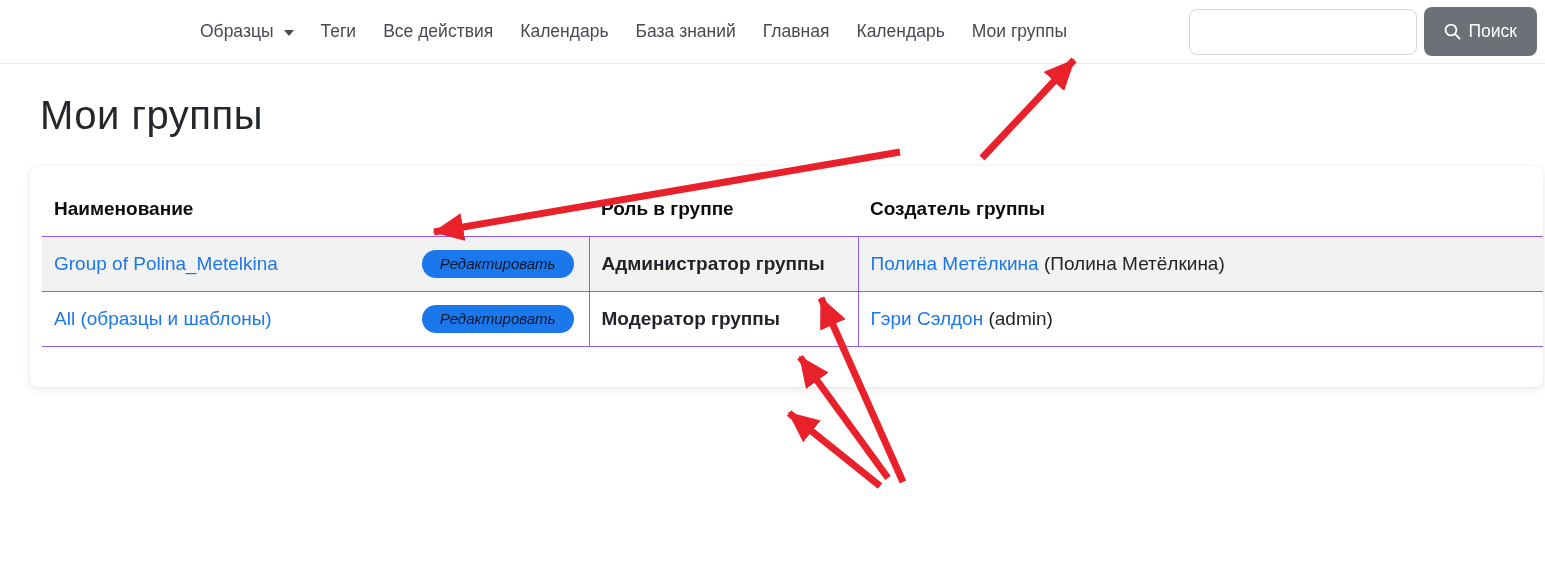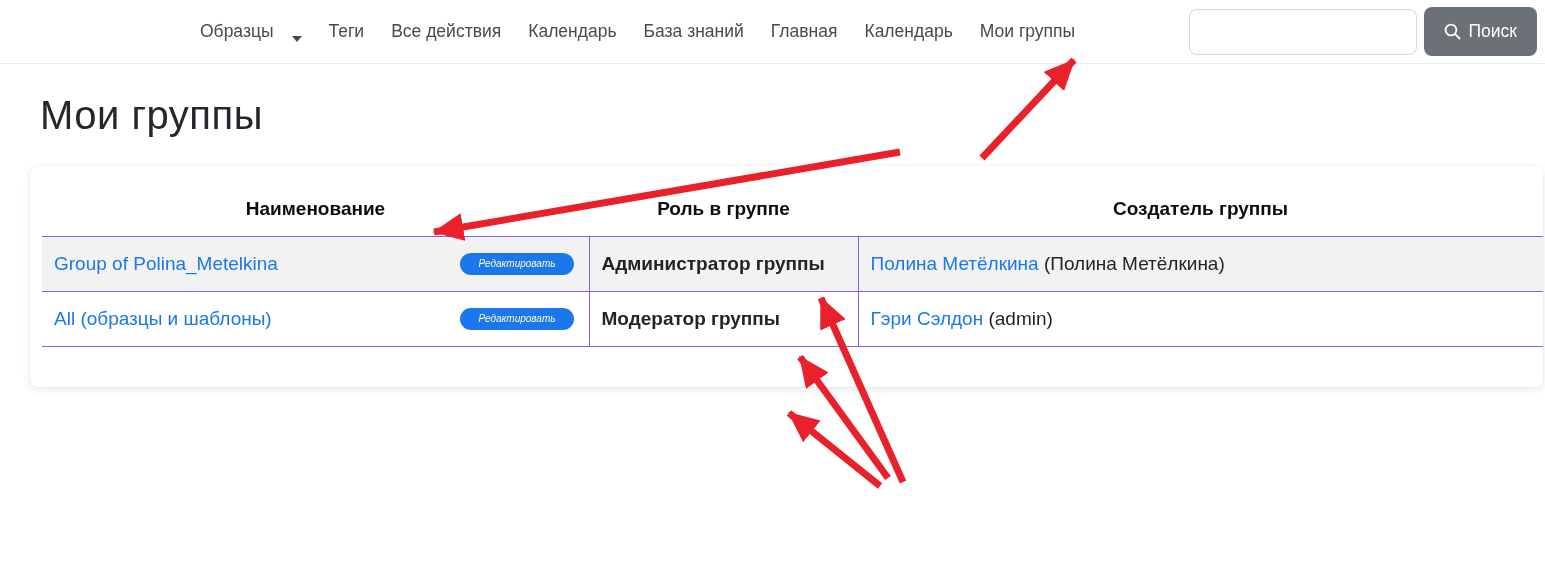--- a/index.html
+++ b/index.html
@@ -17,21 +17,21 @@
     display: flex; align-items: center;
     height: 64px;
     padding: 0 8px 0 200px;
     border-bottom: 1px solid #e9ebee;
     background: #fff;
   }
   .nav-links { display: flex; align-items: center; gap: 27px; }
   .nav-link {
     font-size: 17.5px; color: #474b50; text-decoration: none;
     white-space: nowrap; cursor: pointer;
-    display: inline-flex; align-items: flex-end; gap: 18px;
+    display: inline-flex; align-items: center; gap: 10px;
   }
   .caret {
     width: 0; height: 0; display: inline-block;
     border-left: 5px solid transparent; border-right: 5px solid transparent;
     border-top: 6px solid #474b50; margin-top: 3px;
   }
   .search-group { margin-left: auto; display: flex; align-items: center; gap: 7px; }
   .search-input {
     width: 228px; height: 46px;
     border: 1px solid #d4d8db; border-radius: 8px;
@@ -62,41 +62,41 @@
     border-radius: 8px;
     box-shadow: 0 0 2px rgba(0,0,0,.10), 0 3px 10px rgba(0,0,0,.08);
     padding: 12px 0 40px 12px;
   }
   table.groups {
     width: 100%;
     border-collapse: collapse;
     font-size: 19px;
   }
   table.groups th {
-    text-align: center; font-weight: 700; color: #0c0c0c;
+    text-align: left; font-weight: 700; color: #0c0c0c;
     padding: 20px 12px 16px 12px; font-size: 19px;
     border: none;
   }
   col.c1 { width: 547px; }
   col.c2 { width: 269px; }
   table.groups td {
     padding: 12px; height: 55px;
     border: 1px solid #8b5cf6;
   }
   table.groups td:first-child { border-left: none; }
   table.groups td:last-child  { border-right: none; }
   table.groups tbody tr:nth-child(odd) td { background: #f2f2f2; }
   table.groups tbody tr:nth-child(even) td { background: #ffffff; }
 
   .name-cell { display: flex; align-items: center; justify-content: space-between; gap: 10px; }
   a.blue-link { color: #1b78ec; text-decoration: none; cursor: pointer; }
   .edit-btn {
-    background: #1b78ec; color: #fef9c3;
+    background: #1b78ec; color: #0f172a;
     border: none; border-radius: 16px;
-    font-size: 10px; font-style: italic;
+    font-size: 15px; font-style: italic;
     padding: 5px 18px 6px; margin-right: 3px;
     cursor: pointer; white-space: nowrap;
     font-family: "Liberation Sans", sans-serif;
   }
   .role-text { color: #212529; font-weight: bold; }
   .creator-suffix { color: #212529; text-align: right; }
 
   
   .annotations {
     position: absolute; left: 0; top: 0;

